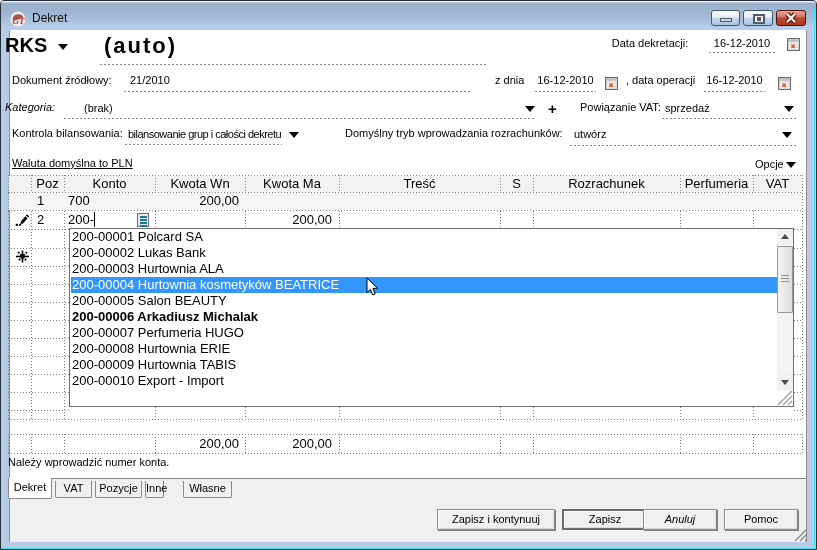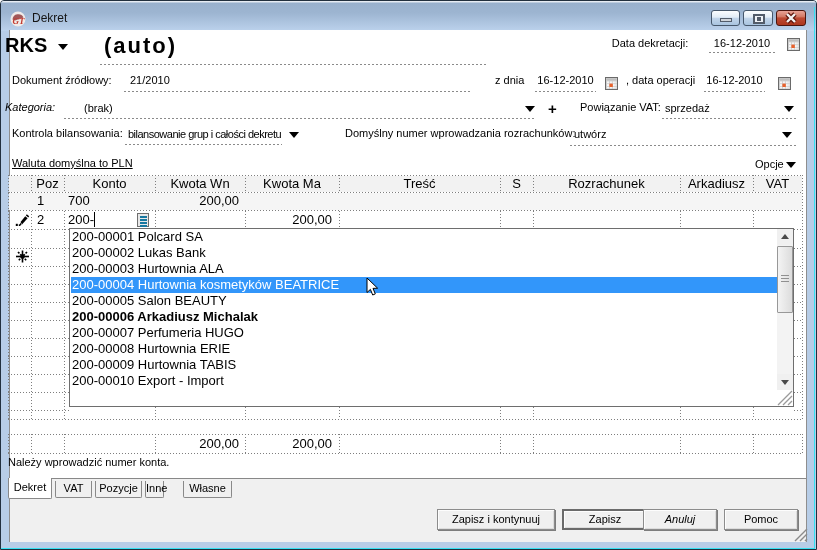--- a/index.html
+++ b/index.html
@@ -146,40 +146,40 @@
   <div class="lbl" style="left:548px;top:100px;font-weight:bold;font-size:15px;">+</div>
   <div class="lbl" style="left:580px;top:101px;">Powiązanie VAT:</div>
   <div class="lbl" style="left:665px;top:102px;">sprzedaż</div>
   <div class="fld" style="left:662px;top:118px;width:134px;"></div>
   <div class="tri" style="left:784px;top:106px;"></div>
 
   <div class="lbl" style="left:12px;top:127px;">Kontrola bilansowania:</div>
   <div class="lbl" style="left:128px;top:128px;letter-spacing:-0.5px;">bilansowanie grup i całości dekretu</div>
   <div class="tri" style="left:289px;top:132px;"></div>
   <div class="fld" style="left:125px;top:144px;width:157px;"></div>
-  <div class="lbl" style="left:345px;top:127px;">Domyślny numer wprowadzania rozrachunków:</div>
+  <div class="lbl" style="left:345px;top:127px;">Domyślny tryb wprowadzania rozrachunków:</div>
   <div class="lbl" style="left:574px;top:128px;">utwórz</div>
   <div class="fld" style="left:570px;top:145px;width:226px;"></div>
   <div class="tri" style="left:782px;top:132px;"></div>
 
   <div class="lbl" style="left:12px;top:157px;text-decoration:underline;">Waluta domyślna to PLN</div>
   <div class="lbl" style="left:755px;top:158px;">Opcje</div>
   <div class="tri" style="left:786px;top:162px;border-top-color:#000;"></div>
 
   <div id="grid">
 <div class="dh" style="left:8px;top:175px;width:794px;"></div>
 <div class="abs" style="left:9px;top:176px;width:793px;height:16px;background:#f2f2f2;"></div>
 <div class="abs" style="left:31px;top:176px;width:33px;height:16px;text-align:center;line-height:16px;font-size:13px;">Poz</div>
 <div class="abs" style="left:64px;top:176px;width:91px;height:16px;text-align:center;line-height:16px;font-size:13px;">Konto</div>
 <div class="abs" style="left:155px;top:176px;width:90px;height:16px;text-align:center;line-height:16px;font-size:13px;">Kwota Wn</div>
 <div class="abs" style="left:245px;top:176px;width:94px;height:16px;text-align:center;line-height:16px;font-size:13px;">Kwota Ma</div>
 <div class="abs" style="left:339px;top:176px;width:161px;height:16px;text-align:center;line-height:16px;font-size:13px;">Treść</div>
 <div class="abs" style="left:500px;top:176px;width:33px;height:16px;text-align:center;line-height:16px;font-size:13px;">S</div>
 <div class="abs" style="left:533px;top:176px;width:147px;height:16px;text-align:center;line-height:16px;font-size:13px;">Rozrachunek</div>
-<div class="abs" style="left:680px;top:176px;width:73px;height:16px;text-align:center;line-height:16px;font-size:13px;">Arkadiusz</div>
+<div class="abs" style="left:680px;top:176px;width:73px;height:16px;text-align:center;line-height:16px;font-size:13px;">Perfumeria</div>
 <div class="abs" style="left:753px;top:176px;width:49px;height:16px;text-align:center;line-height:16px;font-size:13px;">VAT</div>
 <div class="dh" style="left:8px;top:192px;width:794px;"></div>
 <div class="dh" style="left:8px;top:210px;width:794px;"></div>
 <div class="dh" style="left:8px;top:229px;width:61px;"></div>
 <div class="dh" style="left:794px;top:229px;width:8px;"></div>
 <div class="dh" style="left:8px;top:248px;width:61px;"></div>
 <div class="dh" style="left:794px;top:248px;width:8px;"></div>
 <div class="dh" style="left:8px;top:266px;width:61px;"></div>
 <div class="dh" style="left:794px;top:266px;width:8px;"></div>
 <div class="dh" style="left:8px;top:284px;width:61px;"></div>

